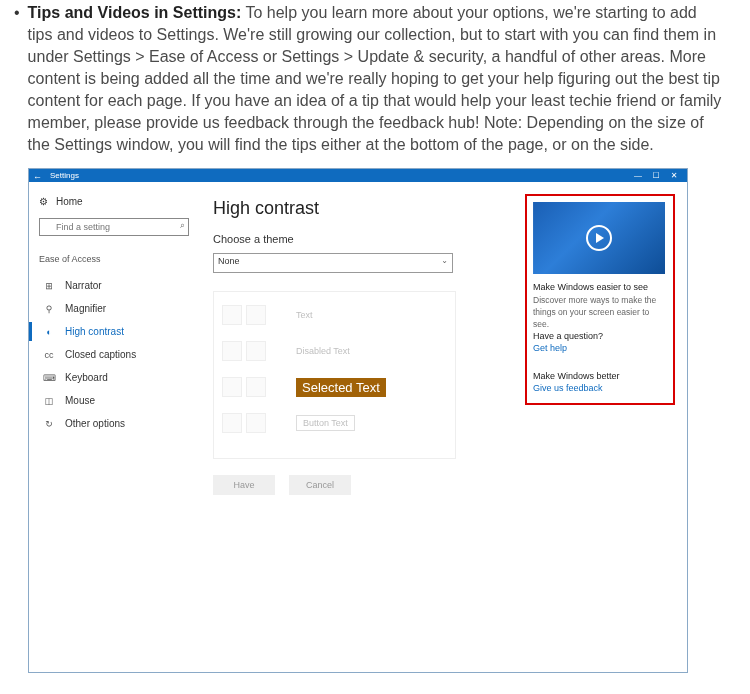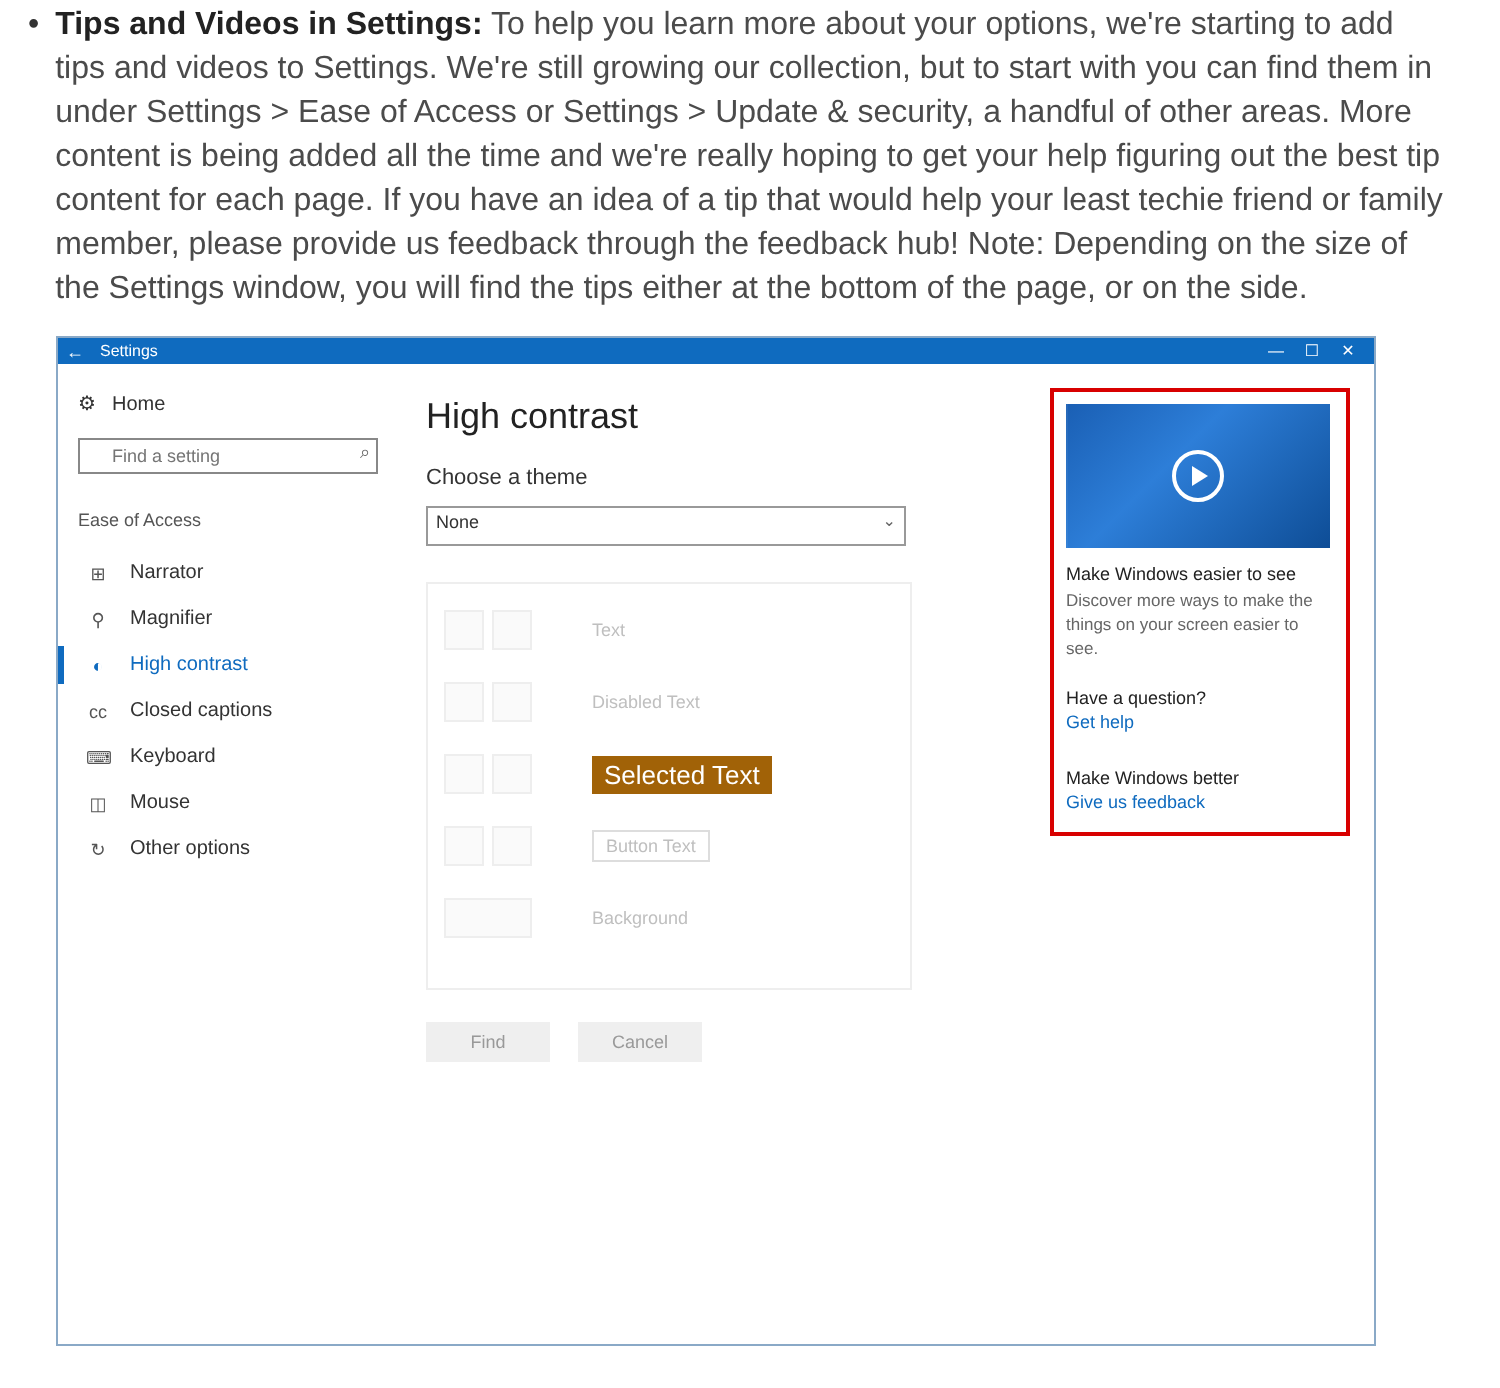--- a/index.html
+++ b/index.html
@@ -51,21 +51,21 @@
     .btn-row { display: flex; gap: 14px; margin-top: 16px; }
     .flat-btn { width: 62px; height: 20px; font-size: 9px; color: #999; background: #efefef; border: none; cursor: pointer; }
 
     .tips-panel { width: 150px; margin: 12px 12px 0 0; border: 2px solid #d80000; padding: 6px; align-self: flex-start; }
     .video-thumb { width: 132px; height: 72px; background: linear-gradient(135deg, #1a5fb4 0%, #2d7ed8 40%, #0e4d96 100%); position: relative; display: flex; align-items: center; justify-content: center; margin-bottom: 8px; cursor: pointer; }
     .video-thumb::before { content:""; position:absolute; left:0; top:0; width:100%; height:100%;
       background: linear-gradient(90deg, rgba(255,255,255,0.05) 0, rgba(255,255,255,0.05) 1px, transparent 1px, transparent 20px) repeat; }
     .play-circle { width: 26px; height: 26px; border: 2px solid #fff; border-radius: 50%; display: flex; align-items: center; justify-content: center; z-index:1; }
     .play-tri { width: 0; height: 0; border-left: 8px solid #fff; border-top: 5px solid transparent; border-bottom: 5px solid transparent; margin-left: 2px; }
     .tip-title { font-size: 9px; color: #222; margin-bottom: 2px; }
-    .tip-desc { font-size: 8.5px; color: #666; line-height: 12px; margin-bottom: 14px; }
+    .tip-desc { font-size: 8.5px; color: #666; line-height: 12px; margin-bottom: 1px; }
     .tip-q { font-size: 9px; color: #222; margin-bottom: 2px; }
     .tip-link { font-size: 9px; color: #0f6bbf; cursor: pointer; margin-bottom: 18px; display: block; }
   </style>
 </head>
 <body>
 
 <div class="article">
   <div class="bullet-row">
     <span class="bullet">•</span>
     <p>
@@ -158,30 +158,24 @@
               </div>
             <span class="sel-text">Selected Text</span>
           </div>
           <div class="prev-row">
             <div class="swatch-pair">
                 <div class="swatch"></div>
                 <div class="swatch"></div>
               </div>
             <span class="prev-label" style="border:1px solid #ddd; padding:2px 6px; color:#bfbfbf;">Button Text</span>
           </div>
-          <div class="prev-row">
-            <div class="swatch-pair">
-                <div class="swatch single"></div>
-              </div>
-            <span class="prev-label">Background</span>
-          </div>
         </div>
 
         <div class="btn-row">
-          <button class="flat-btn">Find</button>
+          <button class="flat-btn">Have</button>
           <button class="flat-btn">Cancel</button>
         </div>
       </div>
 
       <div class="tips-panel">
         <div class="video-thumb">
           <div class="play-circle">
               <div class="play-tri"></div>
             </div>
         </div>

